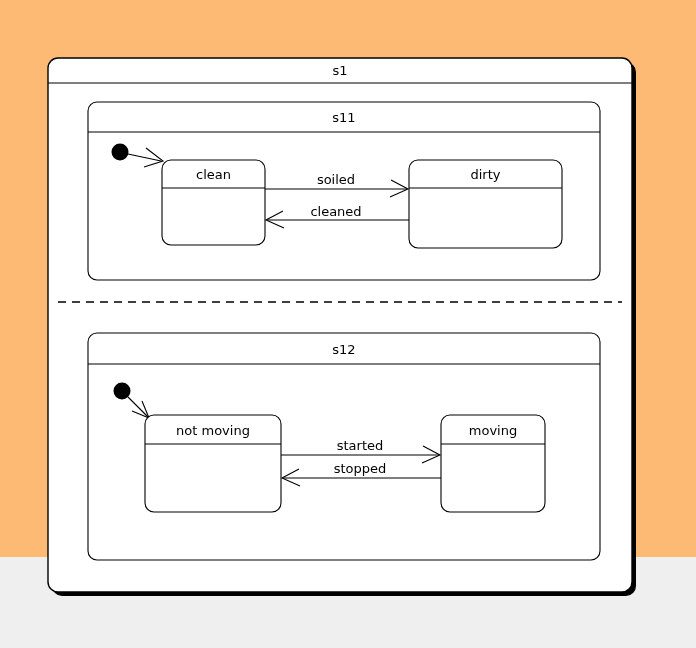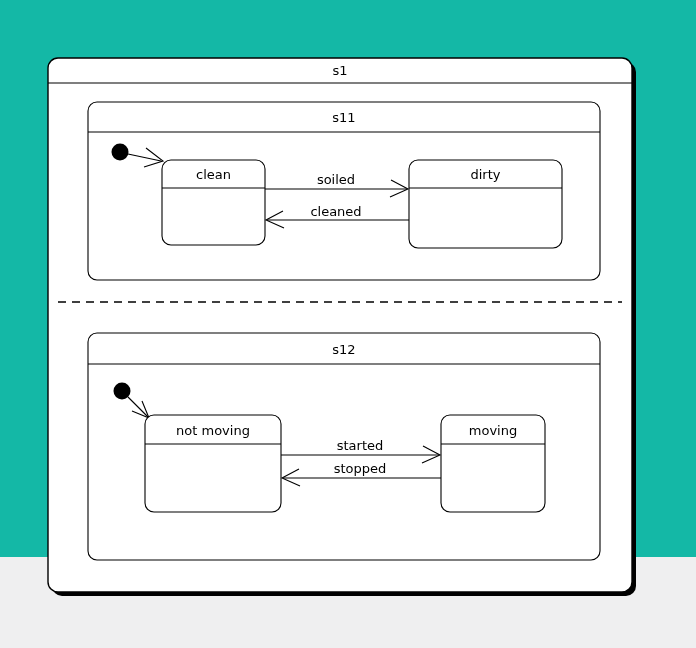--- a/index.html
+++ b/index.html
@@ -11,21 +11,21 @@
   body {
     width: 696px;
     height: 648px;
     overflow: hidden;
     font-family: "DejaVu Sans", sans-serif;
   }
   #canvas {
     position: relative;
     width: 696px;
     height: 557px;
-    background: #14b8a6;
+    background: #fdba74;
     text-align: center;
   }
   svg#diagram {
     position: absolute;
     left: 0;
     top: 0;
     width: 696px;
     height: 648px;
     display: block;
   }

